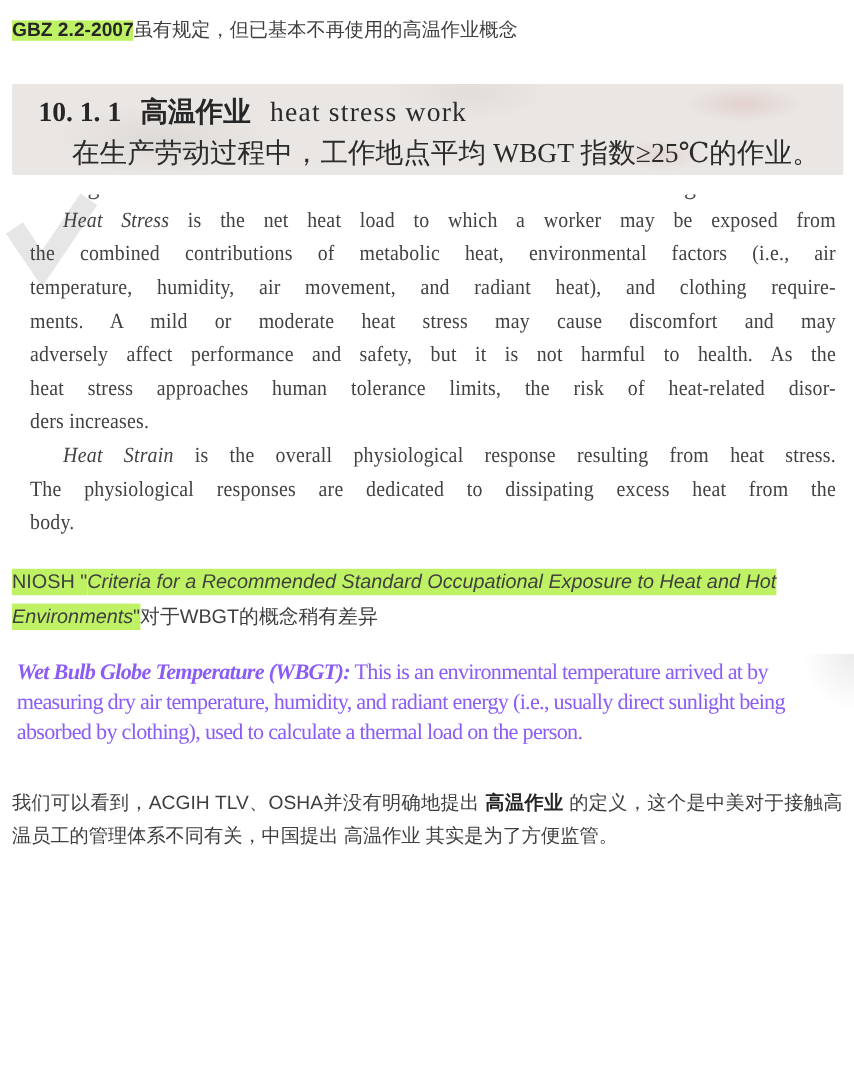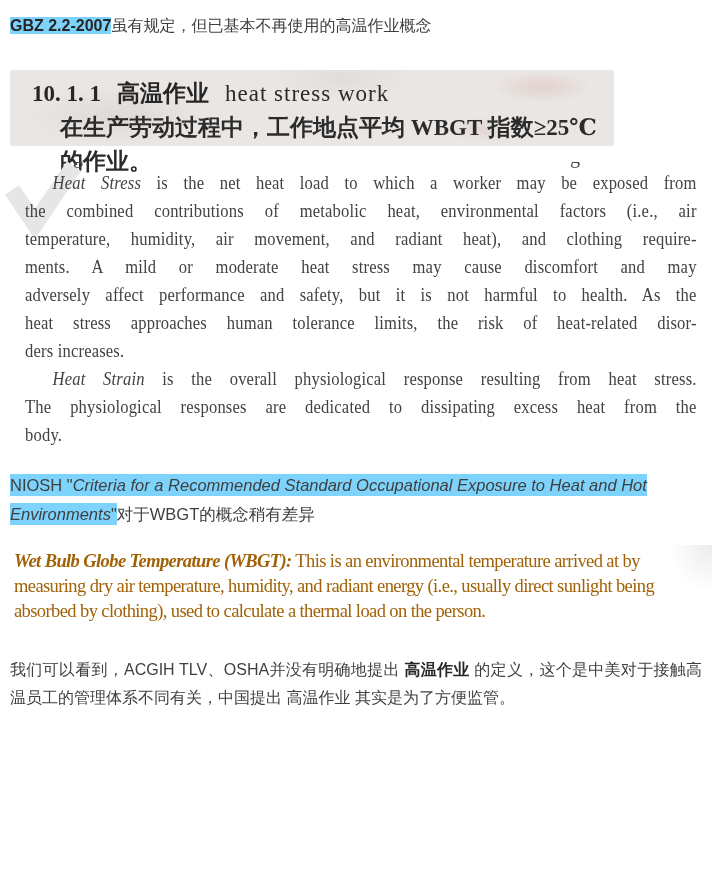--- a/index.html
+++ b/index.html
@@ -6,41 +6,41 @@
   html, body { background: #ffffff; }
   body {
     width: 712px; height: 892px; overflow: hidden;
     font-family: "Liberation Sans", sans-serif;
     color: #3f3f3f;
   }
   .page { width: 712px; padding: 12px 10px 0 10px; }
 
   
   .cn { font-size: 16px; line-height: 28px; color: #3f3f3f; text-align: justify; }
-  .hl { background: #7dd3fc; }
+  .hl { background: #bef264; }
   .b  { font-weight: bold; color: #262626; }
 
   
   .scan1 {
-    margin-top: 30px; margin-left: 0; width: 604px; height: 76px;
+    margin-top: 30px; margin-left: 0; width: 693px; height: 76px;
     background-color: #e9e6e3;
     background-image:
       radial-gradient(ellipse 70px 22px at 88% 22%, rgba(214,160,158,0.30), rgba(214,160,158,0) 70%),
       radial-gradient(ellipse 50px 18px at 78% 78%, rgba(205,155,150,0.20), rgba(205,155,150,0) 70%),
       radial-gradient(ellipse 120px 40px at 18% 60%, rgba(120,112,106,0.10), rgba(120,112,106,0) 75%),
       radial-gradient(ellipse 90px 30px at 55% 10%, rgba(150,140,135,0.10), rgba(150,140,135,0) 75%);
     border-radius: 2px;
     font-family: "Liberation Serif", "DejaVu Serif", serif;
     color: #2b2b2b;
     padding-top: 7px;
   }
   .scan1-l1 { font-size: 23px; line-height: 34px; padding-left: 22px; }
   .scan1-l1 .seg { margin-right: 16px; }
   .scan1-l1 .en { font-weight: normal; letter-spacing: 1px; }
-  .scan1-l2 { font-size: 23px; line-height: 34px; padding-left: 50px; font-weight: bold; }
+  .scan1-l2 { font-size: 23px; line-height: 34px; padding-left: 50px; font-weight: normal; }
 
   
   .p-acgih { margin-top: 28px; }
 
   
   .scan2 {
     position: relative; margin-top: 16px; padding-left: 15px;
     font-family: Liberation Serif, serif; color: #424242;
   }
   .scan2 .watermark { position: absolute; left: -8px; top: -8px; z-index: 0; }
@@ -61,21 +61,21 @@
   
   .p-niosh { margin-top: 22px; font-size: 16.5px; line-height: 29px; }
   .p-niosh .hl { padding: 2px 0; }
 
   
   .scan3 {
     position: relative; margin-top: 16px; padding: 4px 0 10px 4px;
     width: 702px;
     font-family: "Liberation Serif", "DejaVu Serif", serif;
     font-size: 18.5px; line-height: 25px; letter-spacing: -0.6px;
-    color: #a16207; 
+    color: #8b5cf6; 
   }
   .scan3 .inner { width: 700px; }
   .scan3 .corner {
     position: absolute; right: 0; top: 0; width: 42px; height: 46px;
     background: radial-gradient(ellipse at top right, #ebebeb, rgba(235,235,235,0) 72%);
   }
   .bi { font-weight: bold; font-style: italic; }
 
   .p-wbgt-cn { margin-top: 26px; }
   .p-conclusion { margin-top: 22px; }

